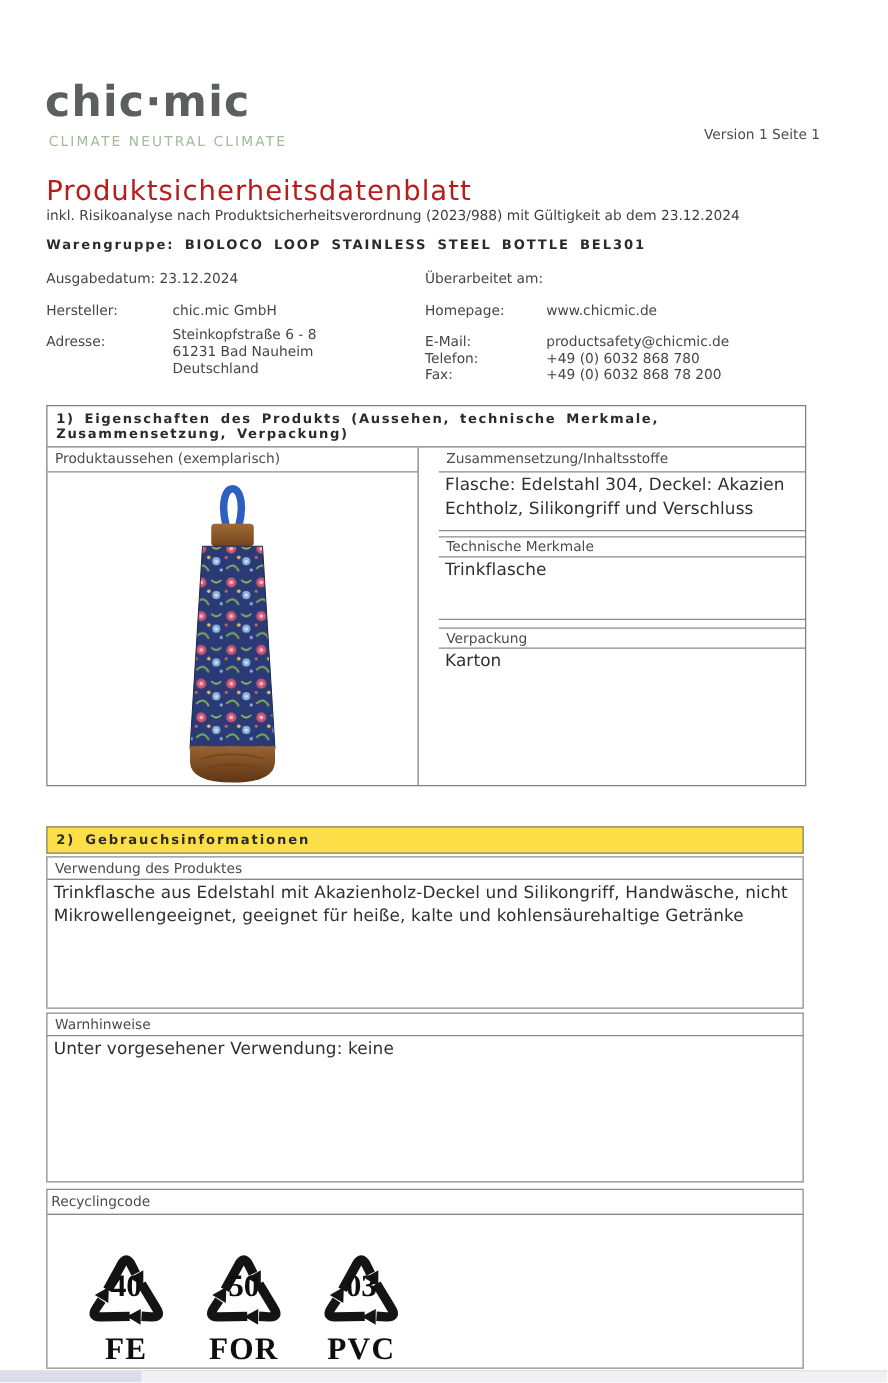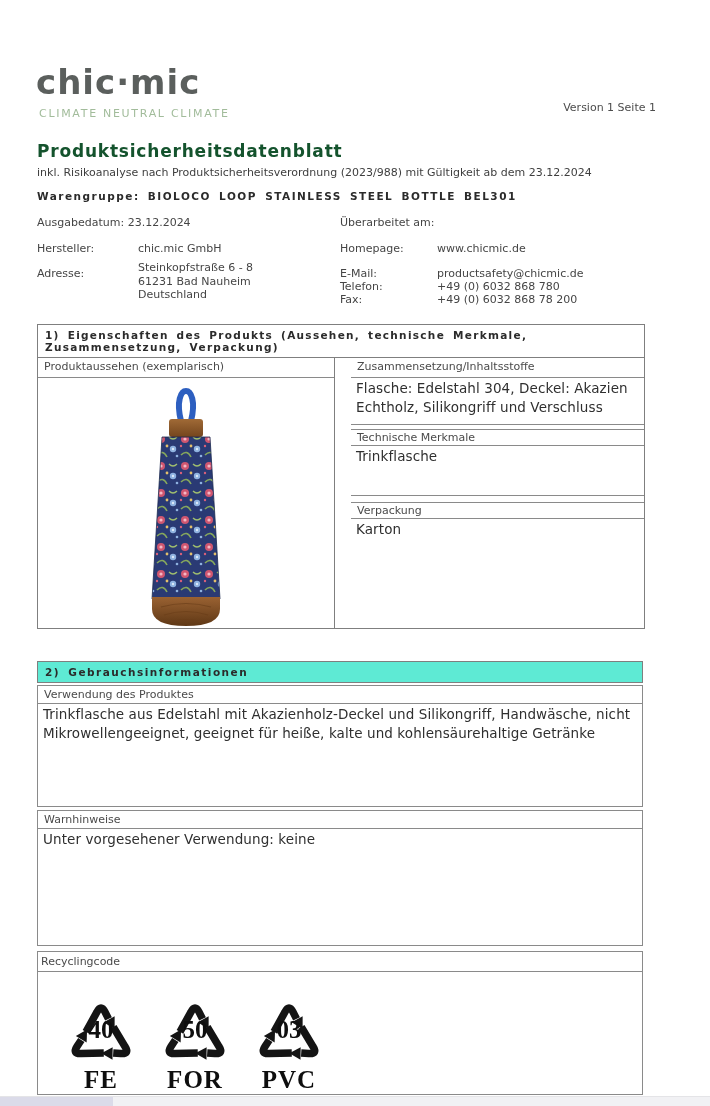--- a/index.html
+++ b/index.html
@@ -5,30 +5,30 @@
   html,body{margin:0;padding:0;background:#ffffff;}
   .page{position:relative;width:710px;height:1106px;background:#ffffff;overflow:hidden;
         font-family:"DejaVu Sans",sans-serif;color:#333;}
   .abs{position:absolute;}
 
   
   .logo{left:36px;top:62px;font-size:34px;font-weight:600;letter-spacing:1px;color:#5b5f5d;}
   .tagline{left:39px;top:107px;font-size:11px;letter-spacing:1.7px;color:#a2bc9b;}
   .version{top:101px;right:54px;font-size:11px;color:#4c4c4c;}
 
-  .doc-title{left:37px;top:141px;font-size:17px;font-weight:700;letter-spacing:0.8px;color:#14532d;}
+  .doc-title{left:37px;top:141px;font-size:22px;font-weight:400;letter-spacing:0.8px;color:#b91c1c;}
   .doc-subtitle{left:37px;top:166px;font-size:11px;color:#3e3e3e;}
   .product-group{left:37px;top:190px;font-size:10.5px;font-weight:700;letter-spacing:1.5px;word-spacing:3px;color:#2b2b2b;}
 
   
   .inf{font-size:11px;color:#454545;line-height:13.5px;}
 
   
   .boxhdr{font-size:10.5px;font-weight:700;letter-spacing:1.5px;word-spacing:3px;color:#2b2b2b;
-          padding:4px 7px;border:1px solid #7f7f7f;background:#5eead4;}
+          padding:4px 7px;border:1px solid #7f7f7f;background:#fde047;}
   .slabel{font-size:11px;color:#4a4a4a;padding:2px 6px;}
   .bval{font-size:13.5px;color:#2f2f2f;padding:1px 5px;line-height:1.4;letter-spacing:0.1px;}
 
   .sec1{left:37px;top:324px;width:606px;border:1px solid #7f7f7f;}
   .sec1 .hdr{padding:4px 7px;border-bottom:1px solid #7f7f7f;font-size:10.5px;font-weight:700;
              letter-spacing:1.3px;word-spacing:3px;color:#2b2b2b;}
   .sec1 .row{display:flex;height:270px;gap:16px;}
   .cell-l{width:296px;border-right:1px solid #7f7f7f;display:flex;flex-direction:column;}
   .cell-r{flex:1;display:flex;flex-direction:column;}
   .cell-label{height:15px;border-bottom:1px solid #8a8a8a;}

